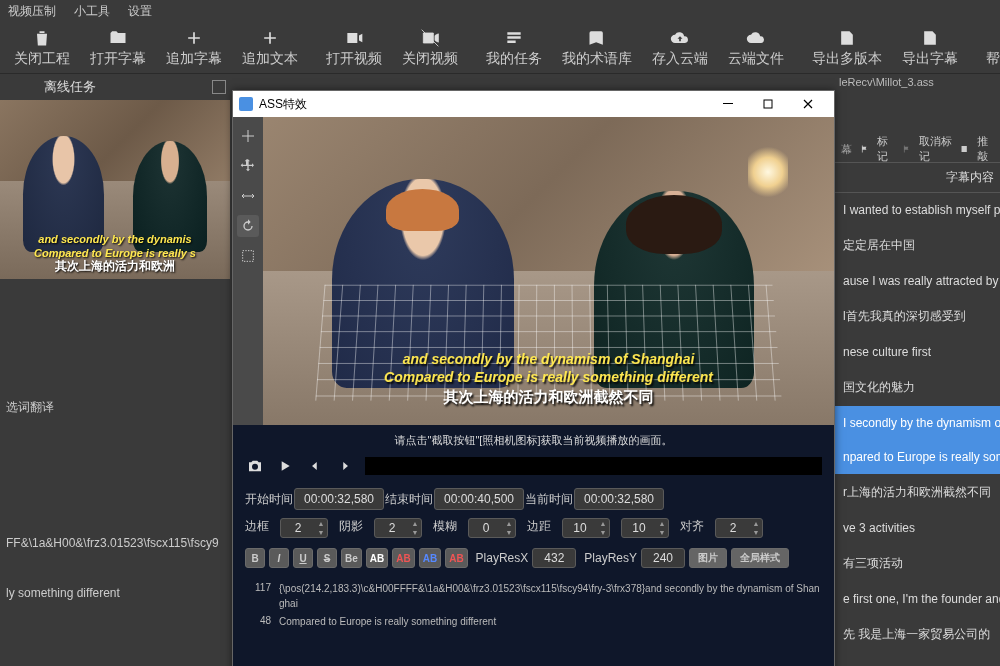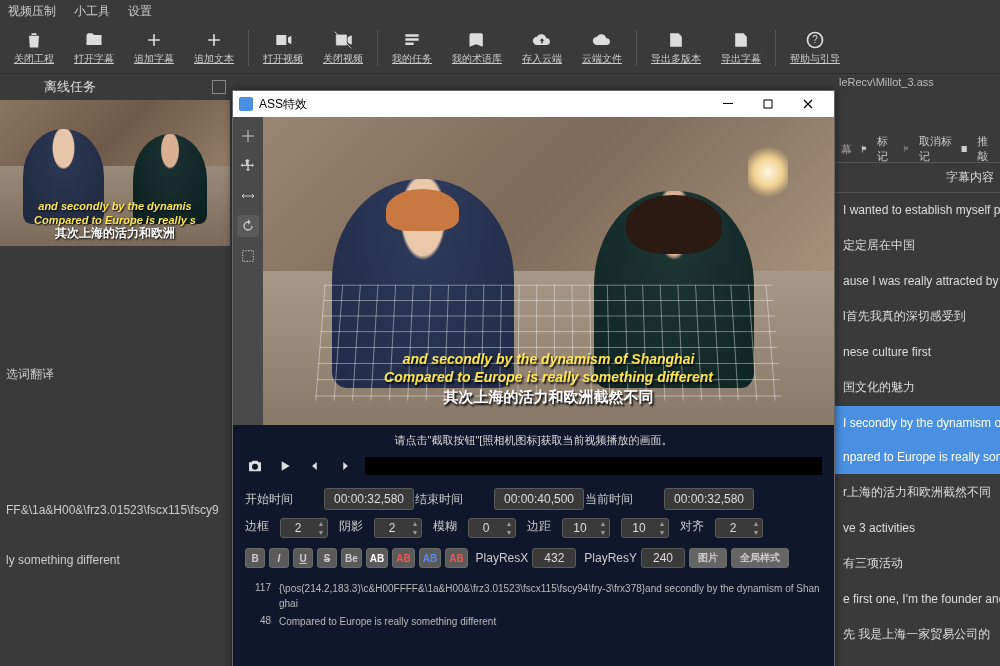--- a/index.html
+++ b/index.html
@@ -6,28 +6,28 @@
 body { background:#3a3a3a; color:#ccc; width:1000px; height:666px; overflow:hidden; font-size:12px; position:relative; }
 
 
 .topmenu { height:22px; background:#3a3a3a; display:flex; align-items:center; padding:0 8px; gap:18px; font-size:12px; }
 .topmenu span { cursor:default; }
 
 
 .toolbar { height:52px; background:#3a3a3a; border-bottom:1px solid #2a2a2a; display:flex; align-items:center; padding:0 4px; }
 .tbtn { display:flex; flex-direction:column; align-items:center; justify-content:center; padding:2px 10px; gap:2px; cursor:pointer; }
 .tbtn .ic { width:20px; height:20px; display:flex; align-items:center; justify-content:center; color:#ddd; }
-.tbtn .lbl { font-size:10px; color:#ccc; white-space:nowrap;text-decoration:underline; }
+.tbtn .lbl { font-size:14px; color:#ccc; white-space:nowrap; }
 .tsep { width:1px; height:36px; background:#555; margin:0 4px; }
 
 
 .leftpane { position:absolute; left:0; top:74px; width:230px; background:#3a3a3a; }
 .lefthead { height:26px; padding:4px 44px; font-size:13px; color:#ddd; position:relative; }
 .lefthead::after { content:''; position:absolute; right:4px; top:6px; width:12px; height:12px; border:1px solid #888; }
-.previewbg { width:230px; height:146px; background:linear-gradient(135deg,#8a7560 0%,#6d5a48 40%,#a89078 100%); position:relative; overflow:hidden; }
+.previewbg { width:230px; height:179px; background:linear-gradient(135deg,#8a7560 0%,#6d5a48 40%,#a89078 100%); position:relative; overflow:hidden; }
 .sofa { position:absolute; bottom:0; left:0; right:0; height:55%; background:linear-gradient(#9a8a7a,#7a6a5a); }
 .person1 { position:absolute; left:10%; bottom:15%; width:35%; height:65%; background:radial-gradient(ellipse at 50% 20%,#e8c5a8 0%,#e8c5a8 18%,#2a3550 20%,#1e2840 100%); border-radius:50% 50% 10% 10%; }
 .person2 { position:absolute; right:10%; bottom:15%; width:32%; height:62%; background:radial-gradient(ellipse at 50% 18%,#d8b090 0%,#d8b090 16%,#1a3030 18%,#0a2020 100%); border-radius:50% 50% 10% 10%; }
 .subline1 { position:absolute; bottom:34px; left:4px; right:4px; text-align:center; font-style:italic; font-weight:bold; color:#ffe850; font-size:11px; text-shadow:1px 1px 2px #000; }
 .subline2 { position:absolute; bottom:20px; left:4px; right:4px; text-align:center; font-style:italic; font-weight:bold; color:#ffe850; font-size:11px; text-shadow:1px 1px 2px #000; }
 .subline3 { position:absolute; bottom:4px; left:4px; right:4px; text-align:center; font-weight:bold; color:#fff; font-size:12px; text-shadow:1px 1px 2px #000; }
 .lefttxt { padding:10px 6px; font-size:12px; color:#ccc; }
 
 
 .rightpane { position:absolute; right:0; top:74px; bottom:0; width:165px; background:#3a3a3a; overflow:hidden; }
@@ -65,21 +65,21 @@
 .mp-sub3 { position:absolute; bottom:18px; left:0; right:0; text-align:center; font-weight:bold; color:#fff; font-size:15px; text-shadow:1.5px 1.5px 2px #000; }
 
 .hint { text-align:center; padding:8px 0 6px; font-size:11px; color:#ddd; }
 
 .playrow { display:flex; align-items:center; gap:10px; padding:2px 12px 8px; }
 .pbtn { width:20px; height:20px; color:#ddd; display:flex; align-items:center; justify-content:center; cursor:pointer; }
 .progress { flex:1; height:18px; background:#000; }
 
 .timerow { display:flex; align-items:center; gap:1px; padding:4px 12px; font-size:12px; }
 .timerow .lab { color:#ccc; }
-.tbox { background:#3a3a3a; border:1px solid #5a5a5a; color:#ddd; padding:3px 8px; min-width:90px; border-radius:3px; text-align:center; font-size:12px;margin-left:30px; }
+.tbox { background:#3a3a3a; border:1px solid #5a5a5a; color:#ddd; padding:3px 8px; min-width:90px; border-radius:3px; text-align:center; font-size:12px; }
 
 .paramrow { display:flex; align-items:flex-start; gap:11px; padding:4px 12px; font-size:12px; }
 .paramrow .lab { color:#ccc; }
 .spin { display:flex; align-items:center; background:#3a3a3a; border:1px solid #5a5a5a; border-radius:3px; }
 .spin input { background:transparent; border:0; color:#ddd; width:34px; text-align:center; font-size:12px; outline:none; }
 .spin .ar { width:12px; display:flex; flex-direction:column; }
 .spin .ar div { height:9px; font-size:7px; text-align:center; color:#999; cursor:pointer; line-height:9px; }
 
 .fmtrow { display:flex; align-items:center; gap:4px; padding:6px 12px; font-size:12px; flex-wrap:nowrap; }
 .fbtn { min-width:20px; height:20px; background:#5a5a5a; border:1px solid #6a6a6a; border-radius:3px; display:flex; align-items:center; justify-content:center; font-size:10px; font-weight:bold; cursor:pointer; padding:0 3px; }

